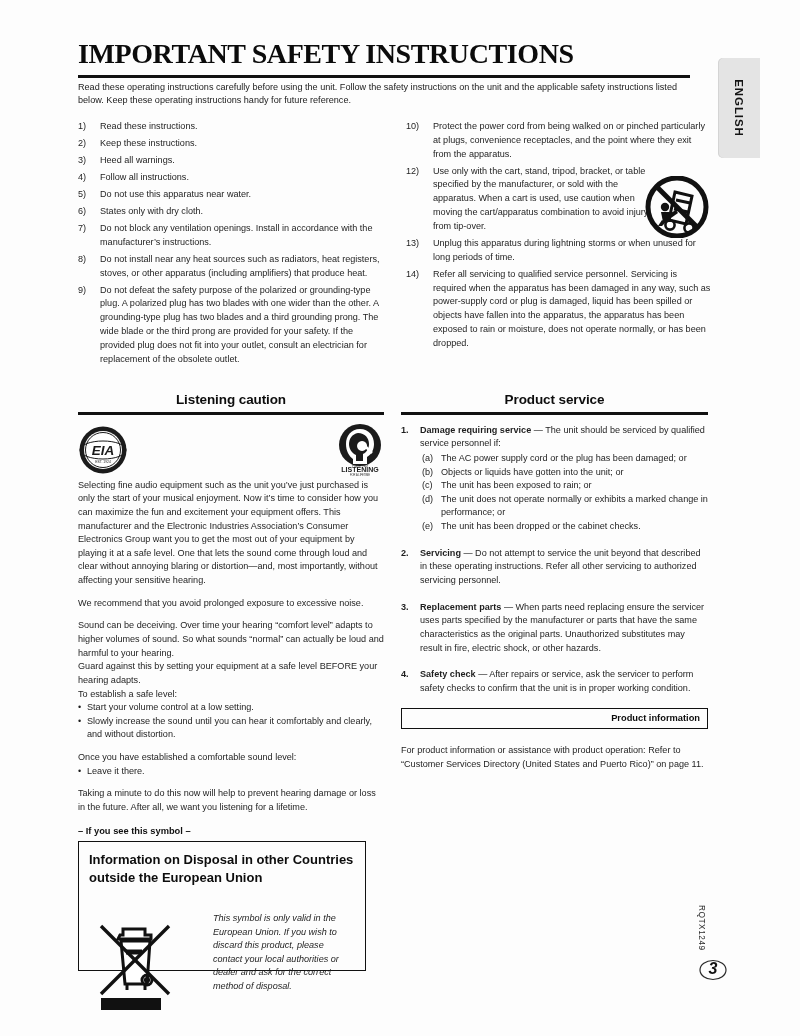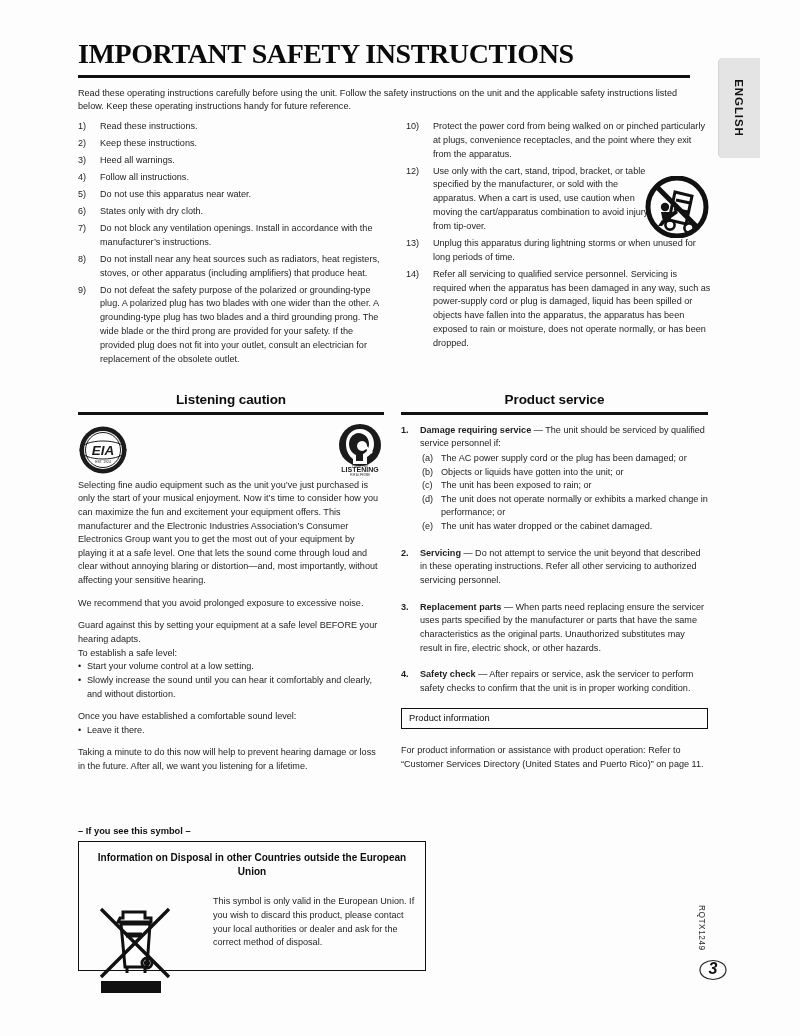--- a/index.html
+++ b/index.html
@@ -54,21 +54,21 @@
   }
   .title-rule {
     position: absolute;
     left: 78px; top: 75px;
     width: 612px; height: 3px;
     background: #111;
   }
 
   .intro {
     position: absolute;
-    left: 78px; top: 87px;
+    left: 78px; top: 81px;
     width: 614px;
     font-size: 9.1px;
     line-height: 1.48;
     color: #222;
   }
 
   
   .col-left-list  { position: absolute; left: 78px;  top: 120px; width: 306px; }
   .col-right-list { position: absolute; left: 406px; top: 120px; width: 306px; }
 
@@ -154,54 +154,54 @@
     padding-left: 21px;
     line-height: 1.5;
   }
   ul.sub-alpha li .alpha { position: absolute; left: 2px; top: 0; }
 
   
   .prodinfo-box {
     border: 1.2px solid #111;
     padding: 4px 7px 5px 7px;
     font-size: 9.3px;
-    font-weight: normal;
+    font-weight: bold;
     color: #0d0d0d;
     margin-top: 13px;
+    text-align: right;
   }
   .prodinfo-text {
     margin-top: 15px;
     font-size: 9.1px;
     line-height: 1.5;
     color: #1e1e1e;
   }
 
   
-  .weee-wrap { position: absolute; left: 78px; top: 826px; width: 348px; }
+  .weee-wrap { position: absolute; left: 78px; top: 826px; width: 288px; }
   .weee-caption {
     font-size: 9.3px;
     font-weight: bold;
     color: #111;
     margin-bottom: 5px;
   }
   .weee-box {
     border: 1.1px solid #111;
     padding: 9px 10px 10px 10px;
     height: 130px;
     position: relative;
   }
   .weee-title {
-    font-size: 10px;
+    font-size: 13px;
     font-weight: bold;
     line-height: 1.42;
     color: #0d0d0d;
-    margin-bottom: 16px;
-    text-align: center;
-  }
-  .weee-body { position: relative; }
+    margin-bottom: 24px;
+  }
+  .weee-body { position: relative; font-style: italic; }
   .weee-icon {
     position: absolute;
     left: 4px; top: 0;
     width: 112px; height: 98px;
   }
   .weee-text {
     margin-left: 124px;
     font-size: 9.1px;
     line-height: 1.5;
     color: #1e1e1e;
@@ -317,20 +317,21 @@
           <text x="24" y="44" font-family="Liberation Sans, sans-serif" font-size="2.9" text-anchor="middle" fill="#1b1b1b">Protect Your</text>
           <text x="24" y="52.5" font-family="Liberation Sans, sans-serif" font-size="2.6" text-anchor="middle" fill="#1b1b1b">FOR A LIFETIME</text>
         </svg>
       </div>
     </div>
 
     <div class="body-text">
       <p>Selecting fine audio equipment such as the unit you’ve just purchased is only the start of your musical enjoyment. Now it’s time to consider how you can maximize the fun and excitement your equipment offers. This manufacturer and the Electronic Industries Association’s Consumer Electronics Group want you to get the most out of your equipment by playing it at a safe level. One that lets the sound come through loud and clear without annoying blaring or distortion—and, most importantly, without affecting your sensitive hearing.</p>
       <p>We recommend that you avoid prolonged exposure to excessive noise.</p>
 
+      <p class="tight">Sound can be deceiving. Over time your hearing “comfort level” adapts to higher volumes of sound. So what sounds “normal” can actually be loud and harmful to your hearing.</p>
       <p class="tight">Guard against this by setting your equipment at a safe level BEFORE your hearing adapts.</p>
       <p class="tight">To establish a safe level:</p>
       <p class="tight bullet">Start your volume control at a low setting.</p>
       <p class="bullet">Slowly increase the sound until you can hear it comfortably and clearly, and without distortion.</p>
 
       <p class="tight">Once you have established a comfortable sound level:</p>
       <p class="bullet">Leave it there.</p>
 
       <p>Taking a minute to do this now will help to prevent hearing damage or loss in the future. After all, we want you listening for a lifetime.</p>
     </div>
@@ -338,21 +339,21 @@
 
   <div class="service-sec">
     <div class="sec-head">Product service</div>
     <div class="sec-rule"></div>
     <ol class="service" id="service-list" style="margin-top:9px;">
         <li><span class="num">1.</span><b>Damage requiring service</b><span> — The unit should be serviced by qualified service personnel if:</span><ul class="sub-alpha">
             <li><span class="alpha">(a)</span><span>The AC power supply cord or the plug has been damaged; or</span></li>
             <li><span class="alpha">(b)</span><span>Objects or liquids have gotten into the unit; or</span></li>
             <li><span class="alpha">(c)</span><span>The unit has been exposed to rain; or</span></li>
             <li><span class="alpha">(d)</span><span>The unit does not operate normally or exhibits a marked change in performance; or</span></li>
-            <li><span class="alpha">(e)</span><span>The unit has water dropped or the cabinet damaged.</span></li>
+            <li><span class="alpha">(e)</span><span>The unit has been dropped or the cabinet checks.</span></li>
           </ul></li>
         <li><span class="num">2.</span><b>Servicing</b><span> — Do not attempt to service the unit beyond that described in these operating instructions. Refer all other servicing to authorized servicing personnel.</span></li>
         <li><span class="num">3.</span><b>Replacement parts</b><span> — When parts need replacing ensure the servicer uses parts specified by the manufacturer or parts that have the same characteristics as the original parts. Unauthorized substitutes may result in fire, electric shock, or other hazards.</span></li>
         <li><span class="num">4.</span><b>Safety check</b><span> — After repairs or service, ask the servicer to perform safety checks to confirm that the unit is in proper working condition.</span></li>
       </ol>
 
     <div class="prodinfo-box">
       <span>Product information</span>
     </div>
     <div class="prodinfo-text">For product information or assistance with product operation:

